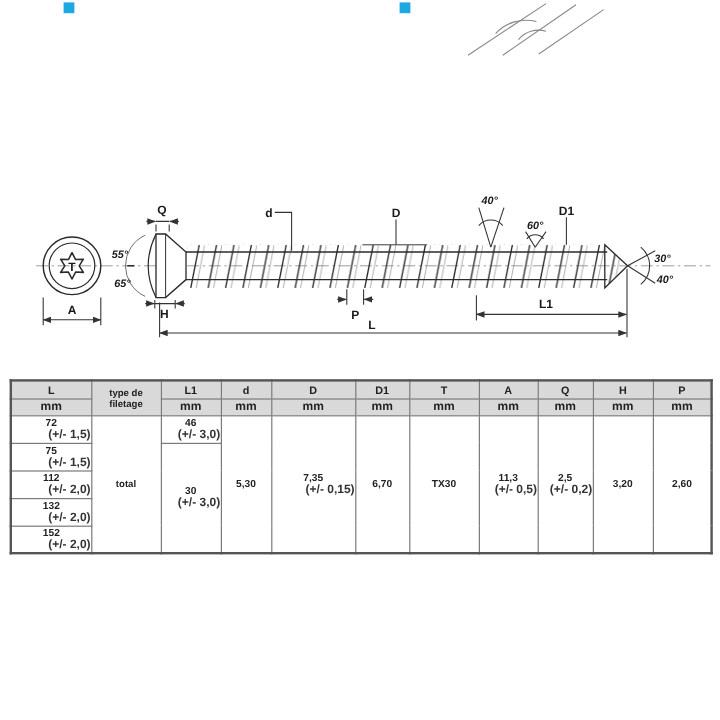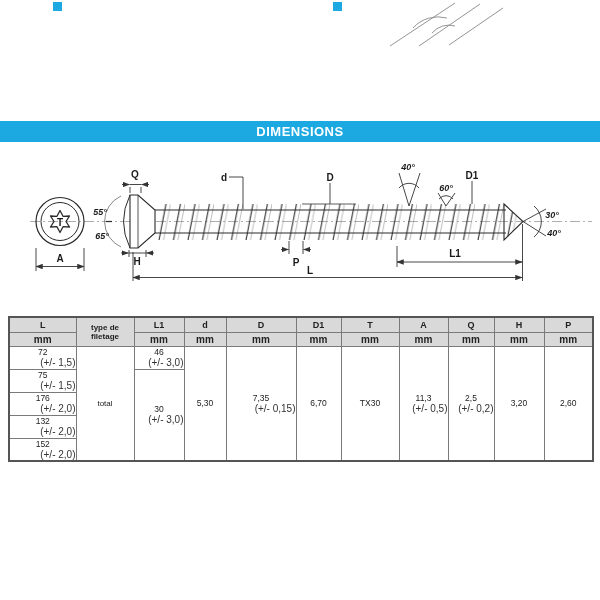--- a/index.html
+++ b/index.html
@@ -18,44 +18,41 @@
   .lbl{font-size:10px;font-weight:bold;}
   .ang{font-size:9px;font-weight:bold;font-style:italic;}
   
   #dimtable{position:absolute;left:8px;top:316px;width:584px;border-collapse:collapse;
             table-layout:fixed;text-align:center;}
   #dimtable th,#dimtable td{border:1px solid #7a7a7a;padding:0;vertical-align:middle;}
   #dimtable{border:2px solid #555;}
   #dimtable th{background:#d9d9d9;font-weight:bold;}
   .hl{height:15px;font-size:9px;}
   .hu{height:14px;font-size:10px;}
-  .br{height:23px;font-size:8.5px;background:#fff;font-weight:normal;}
+  .br{height:23px;font-size:8.5px;background:#fff;font-weight:bold;}
   .tol{font-size:10px;color:#333;text-align:right;}
   .typecell{font-size:8px;margin-left:15px;}
 </style>
 </head>
 <body>
 
 <div id="page">
 
   <div class="blue-sq" style="left:53px"></div>
   <div class="blue-sq" style="left:333px"></div>
   <svg id="sketch" viewBox="0 0 130 48">
     <g stroke="#888" stroke-width="0.9" fill="none">
       <path d="M5,46 L70,3"></path>
       <path d="M34,46 L95,4"></path>
       <path d="M64,45 L118,8"></path>
       <path d="M28,28 A34,34 0 0 1 62,18"></path>
       <path d="M47,33 A22,22 0 0 1 70,26"></path>
     </g>
   </svg>
 
-  <div id="banner">
-    <span>DIMENSIONS</span>
-  </div>
 
   <svg id="diagram" viewBox="0 148 600 140">
     <defs>
       <marker id="ma" viewBox="0 0 8 6" refX="7.5" refY="3" markerWidth="8" markerHeight="6" orient="auto-start-reverse">
         <path d="M0,0 L8,3 L0,6 Z" fill="#333"></path>
       </marker>
       <pattern id="thr" x="156" y="204" width="14.5" height="36" patternUnits="userSpaceOnUse">
         <line x1="3" y1="36" x2="10" y2="0" stroke="#2a2a2a" stroke-width="1.1"></line>
         <line x1="7.5" y1="36" x2="14.5" y2="0" stroke="#777" stroke-width="0.5"></line>
       </pattern>
@@ -247,21 +244,21 @@
           <div>75</div>
             <div class="tol">(+/- 1,5)</div>
         </td>
         <td rowspan="4">
           <div>30</div>
             <div class="tol">(+/- 3,0)</div>
         </td>
       </tr>
       <tr class="br">
         <td>
-          <div>176</div>
+          <div>112</div>
             <div class="tol">(+/- 2,0)</div>
         </td>
       </tr>
       <tr class="br">
         <td>
           <div>132</div>
             <div class="tol">(+/- 2,0)</div>
         </td>
       </tr>
       <tr class="br">

